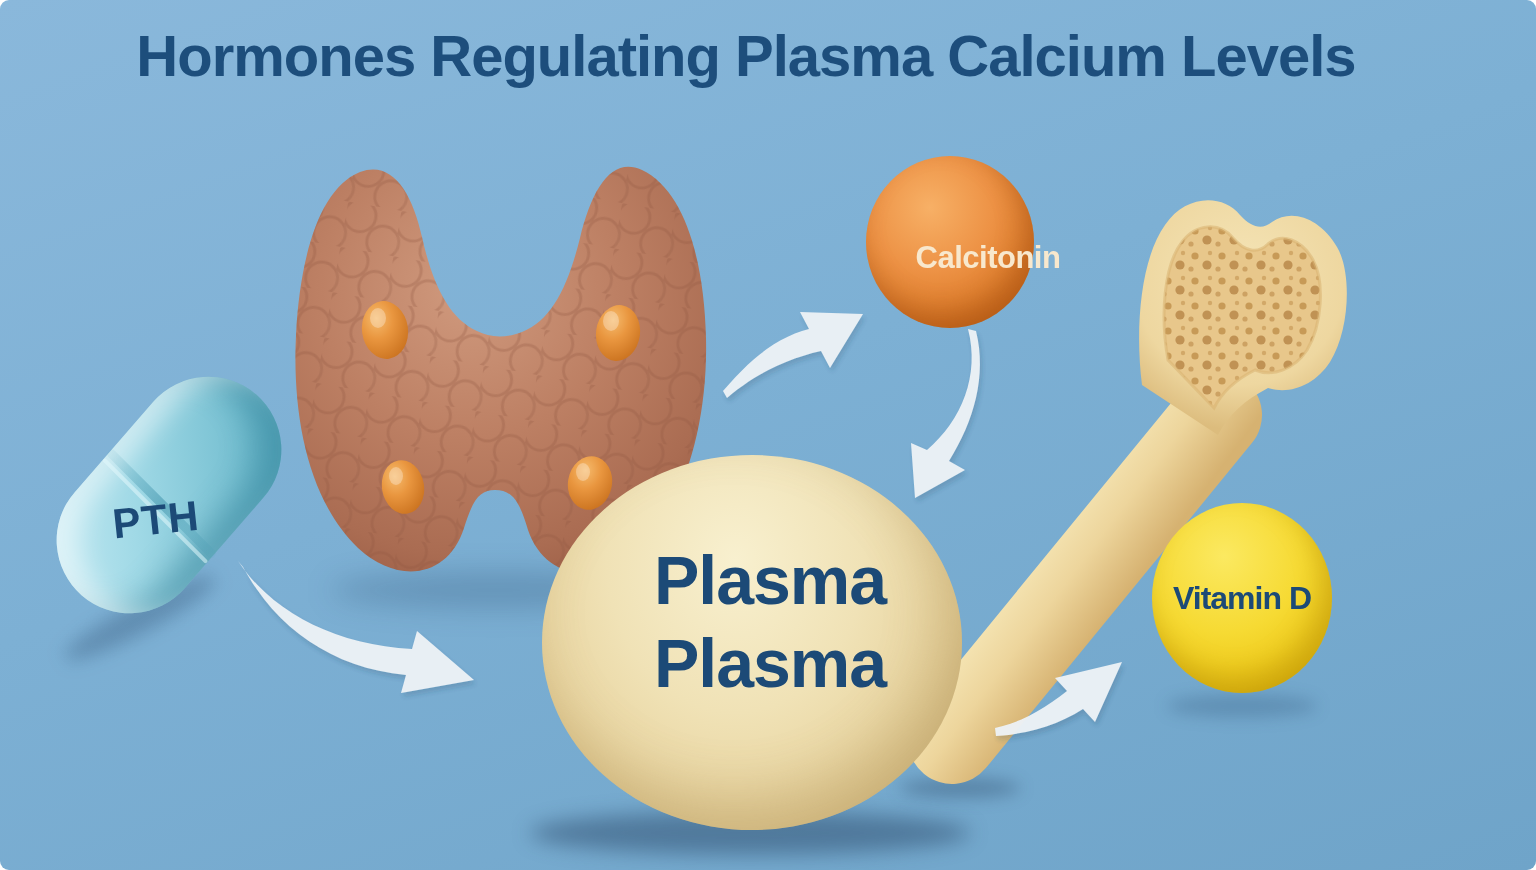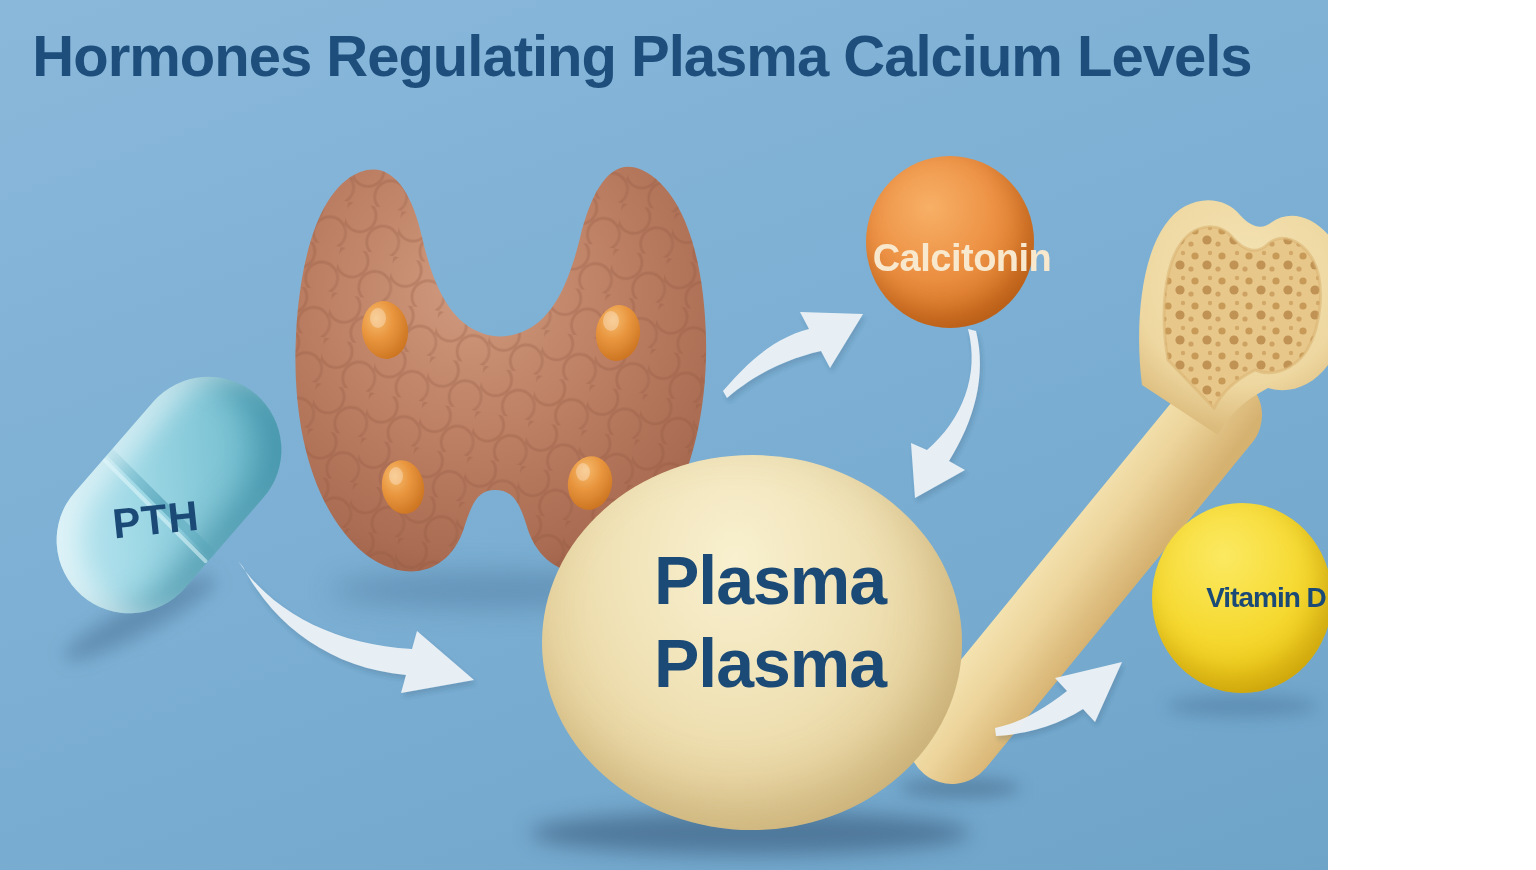--- a/index.html
+++ b/index.html
@@ -1,21 +1,22 @@
 <!DOCTYPE html>
 <html><head>
 <meta charset="utf-8">
 <style>
   html, body { margin: 0; padding: 0; }
   body { font-family: "Liberation Sans", sans-serif; }
   .canvas {
     position: relative;
-    width: 1328px; height: 870px;
+    width: 1536px; height: 870px;
     overflow: hidden;
     background: linear-gradient(160deg, #8ab8db 0%, #7db0d4 45%, #6fa4c9 100%);
+    border-radius: 9px;
   }
   .title {
     position: absolute;
     left: 0; top: 22px; width: 100%;
     text-align: center;
     transform: translateX(-22px);
     font-size: 58px;
     font-weight: bold;
     letter-spacing: -1px;
     color: #1d4e7c;
@@ -67,22 +68,22 @@
     box-shadow: inset -9px -15px 26px rgba(140,60,10,0.38);
   }
   .sphere-vitd {
     left: 1152px; top: 503px; width: 180px; height: 190px;
     background: radial-gradient(circle at 40% 28%, #fbe961 0%, #f6da33 44%, #ecc615 76%, #d2a807 100%);
     box-shadow: inset -9px -16px 26px rgba(165,125,5,0.40);
   }
 
   .lbl { position: absolute; transform: translate(-50%, -50%); white-space: nowrap; font-weight: bold; }
   .lbl-pth { left: 156px; top: 520px; font-size: 42px; color: #1c4a77; transform: translate(-50%,-50%) rotate(-6deg); letter-spacing: 1px; }
-  .lbl-calcitonin { left: 962px; top: 258px; font-size: 38px; color: #f8e8cd; letter-spacing: -0.5px; }
-  .lbl-vitd { left: 1242px; top: 598px; font-size: 28px; color: #1c4a77; letter-spacing: -1px; margin-left: 24px; }
+  .lbl-calcitonin { left: 988px; top: 258px; font-size: 31px; color: #f8e8cd; letter-spacing: -0.5px; }
+  .lbl-vitd { left: 1242px; top: 598px; font-size: 32px; color: #1c4a77; letter-spacing: -1px; }
   .lbl-plasma {
     left: 752px; top: 622px;
     font-size: 68px; line-height: 83px;
     color: #1c4a77; text-align: center; letter-spacing: -1px;
   }
   .lbl-plasma span { display: block; margin-left: 36px; }
 </style>
 </head>
 <body>
 

